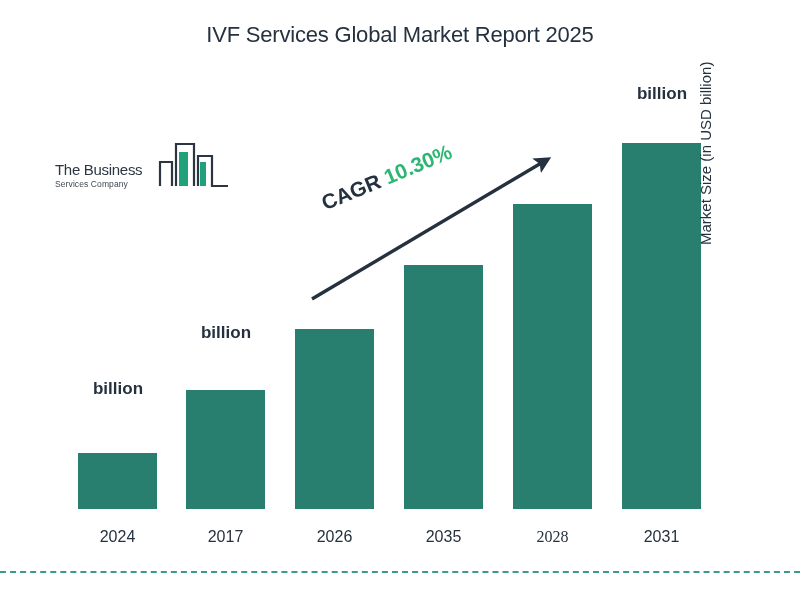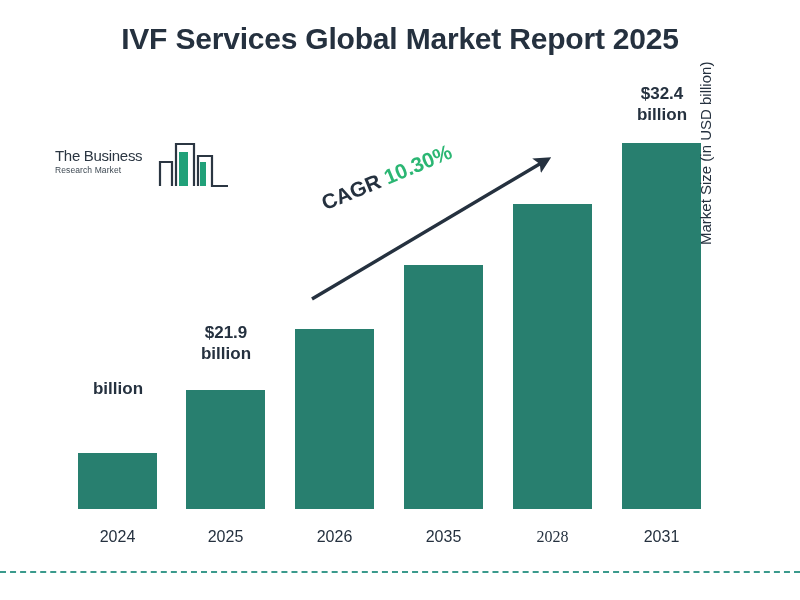--- a/index.html
+++ b/index.html
@@ -16,38 +16,38 @@
     font-family: "Liberation Sans", sans-serif;
   }
 
   
   #chart-title {
     position: absolute;
     left: 0;
     top: 22px;
     width: 800px;
     text-align: center;
-    font-size: 30px;
-    font-weight: bold;
+    font-size: 22px;
+    font-weight: normal;
     color: #25313f;
     letter-spacing: -0.2px;
   }
 
   
   #logo {
     position: absolute;
     left: 55px;
     top: 138px;
     width: 175px;
     height: 62px;
   }
   #logo-text {
     position: absolute;
     left: 0;
-    top: 10px;
+    top: 24px;
     width: 112px;
   }
   #logo-line1 {
     font-size: 15px;
     color: #2b3642;
     line-height: 1.0;
     letter-spacing: -0.3px;
     white-space: nowrap;
   }
   #logo-line2 {
@@ -134,21 +134,21 @@
 </head>
 <body>
 
 <div id="page">
 
   <div id="chart-title">IVF Services Global Market Report 2025</div>
 
   <div id="logo">
     <div id="logo-text">
       <div id="logo-line1">The Business</div>
-      <div id="logo-line2">Research Market</div>
+      <div id="logo-line2">Services Company</div>
     </div>
     <svg id="logo-mark" viewBox="0 0 72 56">
       <path d="M2 48 L2 24 L14 24 L14 48" fill="none" stroke="#2b3642" stroke-width="2.2"></path>
       <path d="M18 48 L18 6 L36 6 L36 48" fill="none" stroke="#2b3642" stroke-width="2.2"></path>
       <path d="M40 48 L40 18 L54 18 L54 48 L70 48" fill="none" stroke="#2b3642" stroke-width="2.2"></path>
       <rect x="21" y="14" width="9" height="34" fill="#21a179"></rect>
       <rect x="42" y="24" width="6" height="24" fill="#21a179"></rect>
     </svg>
   </div>
 
@@ -158,30 +158,28 @@
     <div class="bar" style="left:186px; top:390px; width:79px; height:119px;"></div>
     <div class="bar" style="left:295px; top:329px; width:79px; height:180px;"></div>
     <div class="bar" style="left:404px; top:265px; width:79px; height:244px;"></div>
     <div class="bar" style="left:513px; top:204px; width:79px; height:305px;"></div>
     <div class="bar" style="left:622px; top:143px; width:79px; height:366px;"></div>
 
     <div class="bar-value" style="left:57px; top:378px; width:122px;">
       <div>billion</div>
     </div>
     <div class="bar-value" style="left:165px; top:322px; width:122px;">
-      <div>$21.9</div>
       <div>billion</div>
     </div>
     <div class="bar-value" style="left:601px; top:83px; width:122px;">
-      <div>$32.4</div>
       <div>billion</div>
     </div>
 
     <div class="x-tick" style="left:78px;  width:79px;">2024</div>
-    <div class="x-tick" style="left:186px; width:79px;">2025</div>
+    <div class="x-tick" style="left:186px; width:79px;">2017</div>
     <div class="x-tick" style="left:295px; width:79px;">2026</div>
     <div class="x-tick" style="left:404px; width:79px;">2035</div>
     <div class="x-tick" style="left:513px; width:79px;font-family:Liberation Serif, serif;">2028</div>
     <div class="x-tick" style="left:622px; width:79px;">2031</div>
 
     <svg style="position:absolute; left:0; top:0; width:800px; height:600px; pointer-events:none;" viewBox="0 0 800 600">
       <defs>
         <marker id="arrowhead" markerWidth="5" markerHeight="5" refX="2.2" refY="2.5" orient="auto">
           <path d="M0,0 L5,2.5 L0,5 L1.1,2.5 Z" fill="#25313f"></path>
         </marker>

